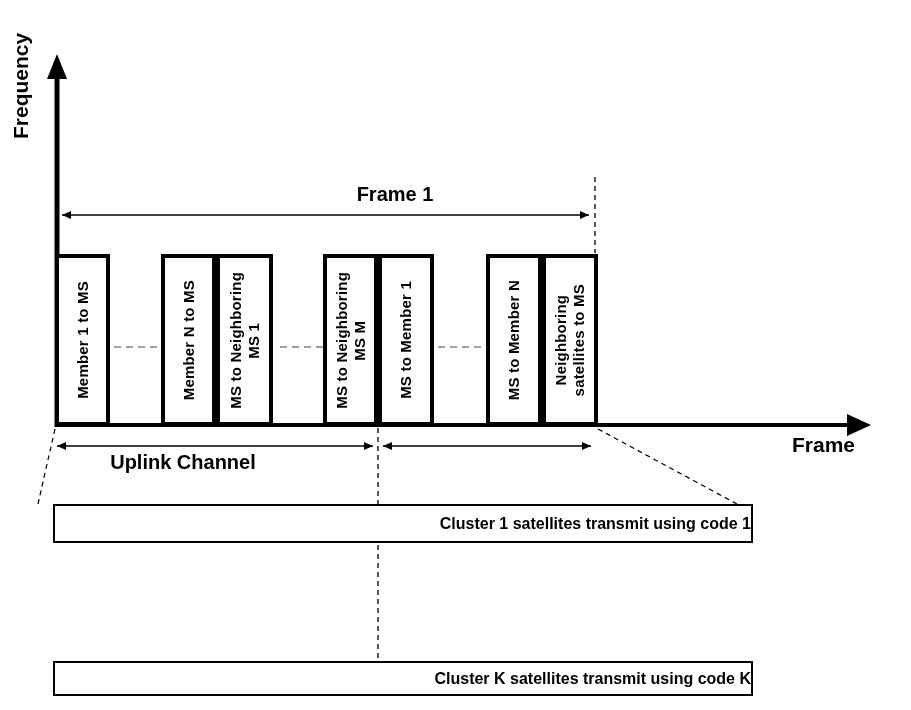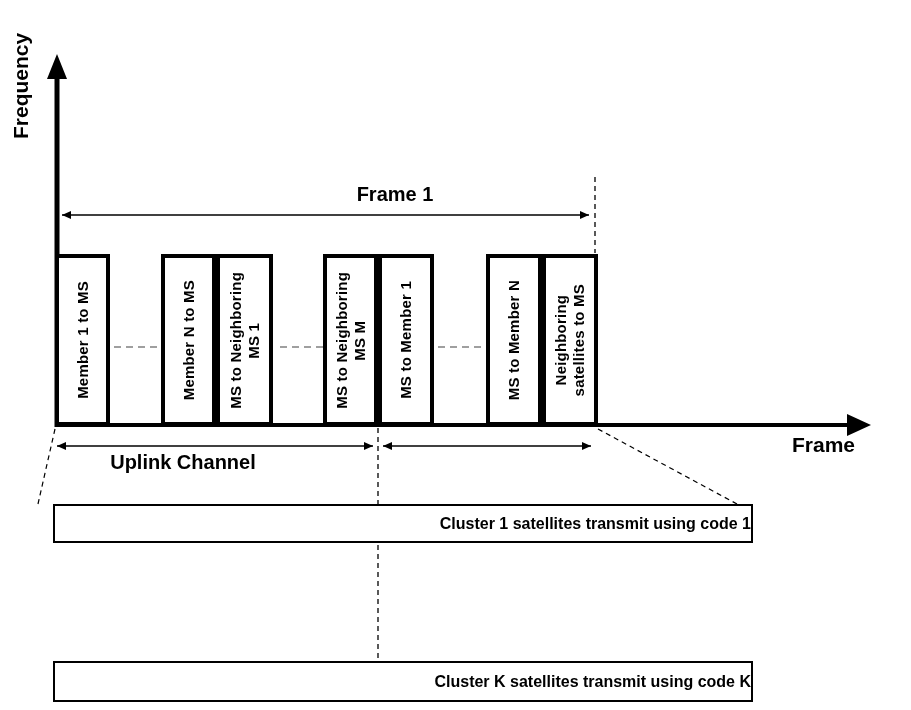--- a/index.html
+++ b/index.html
@@ -81,21 +81,21 @@
     z-index: 2;
     display: flex;
     align-items: center;
     justify-content: flex-end;
     font-size: 16px;
     font-weight: 600;
     margin-left: 16px;
   }
   #cluster-1 { top: 504px; height: 39px; }
   #cluster-2 { top: 542px; height: 39px; }
-  #cluster-k { top: 661px; height: 41px; }
+  #cluster-k { top: 661px; height: 35px; }
 </style>
 </head>
 <body>
 
 <div id="canvas">
 
   <svg id="lines" viewBox="0 0 911 710" xmlns="http://www.w3.org/2000/svg">
     <defs>
       <marker id="arr" viewBox="0 0 10 10" refX="9" refY="5" markerWidth="12" markerHeight="10" markerUnits="userSpaceOnUse" orient="auto-start-reverse">
         <path d="M0,1 L9,5 L0,9 z" fill="#000"></path>

